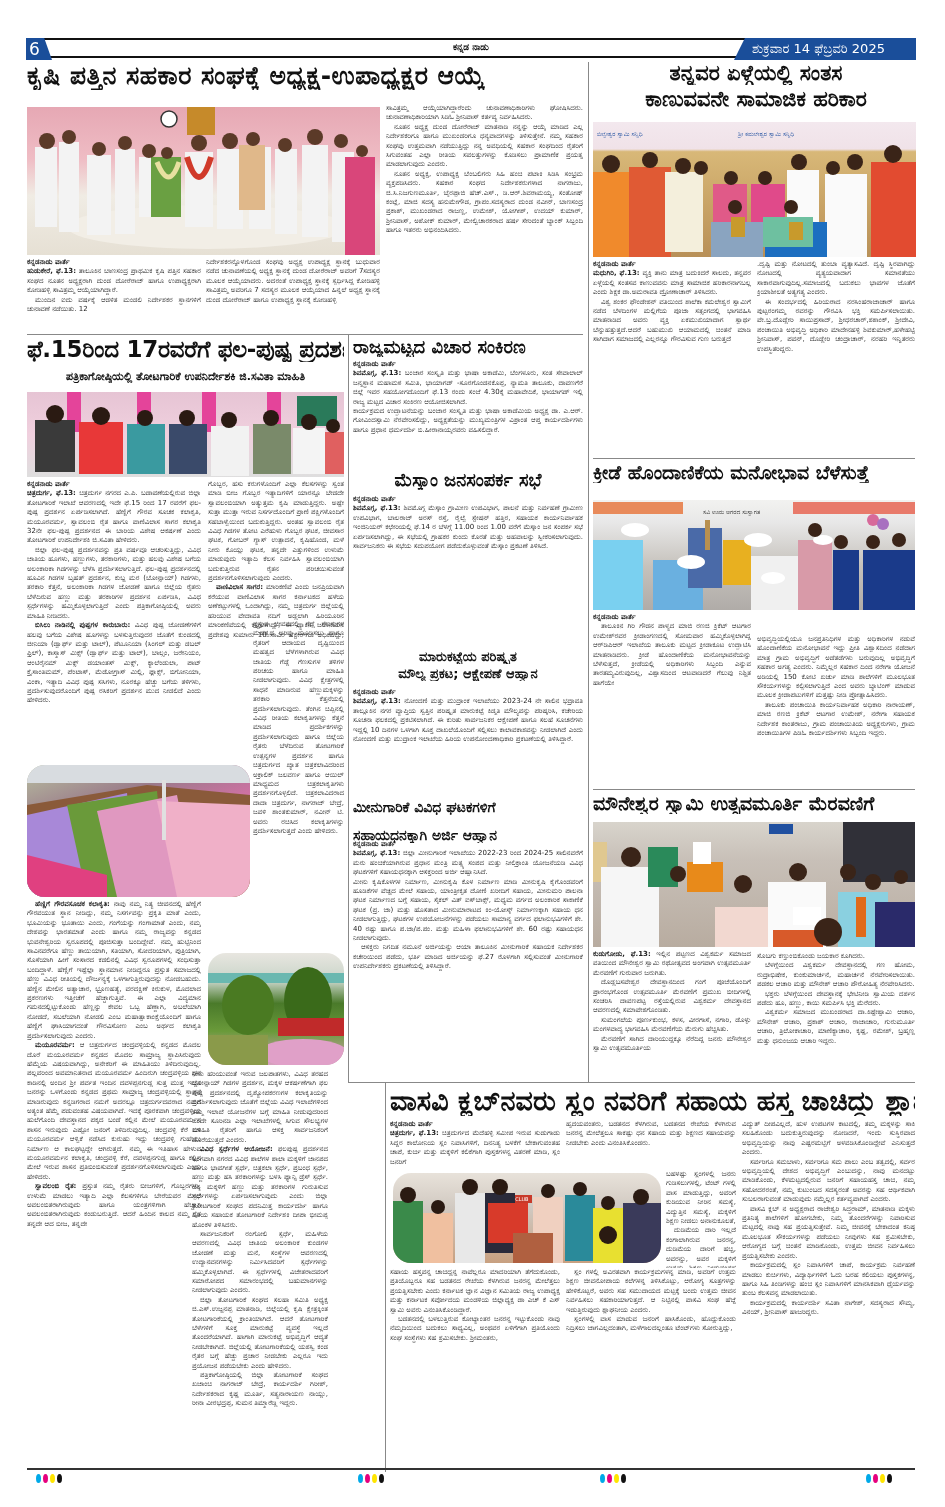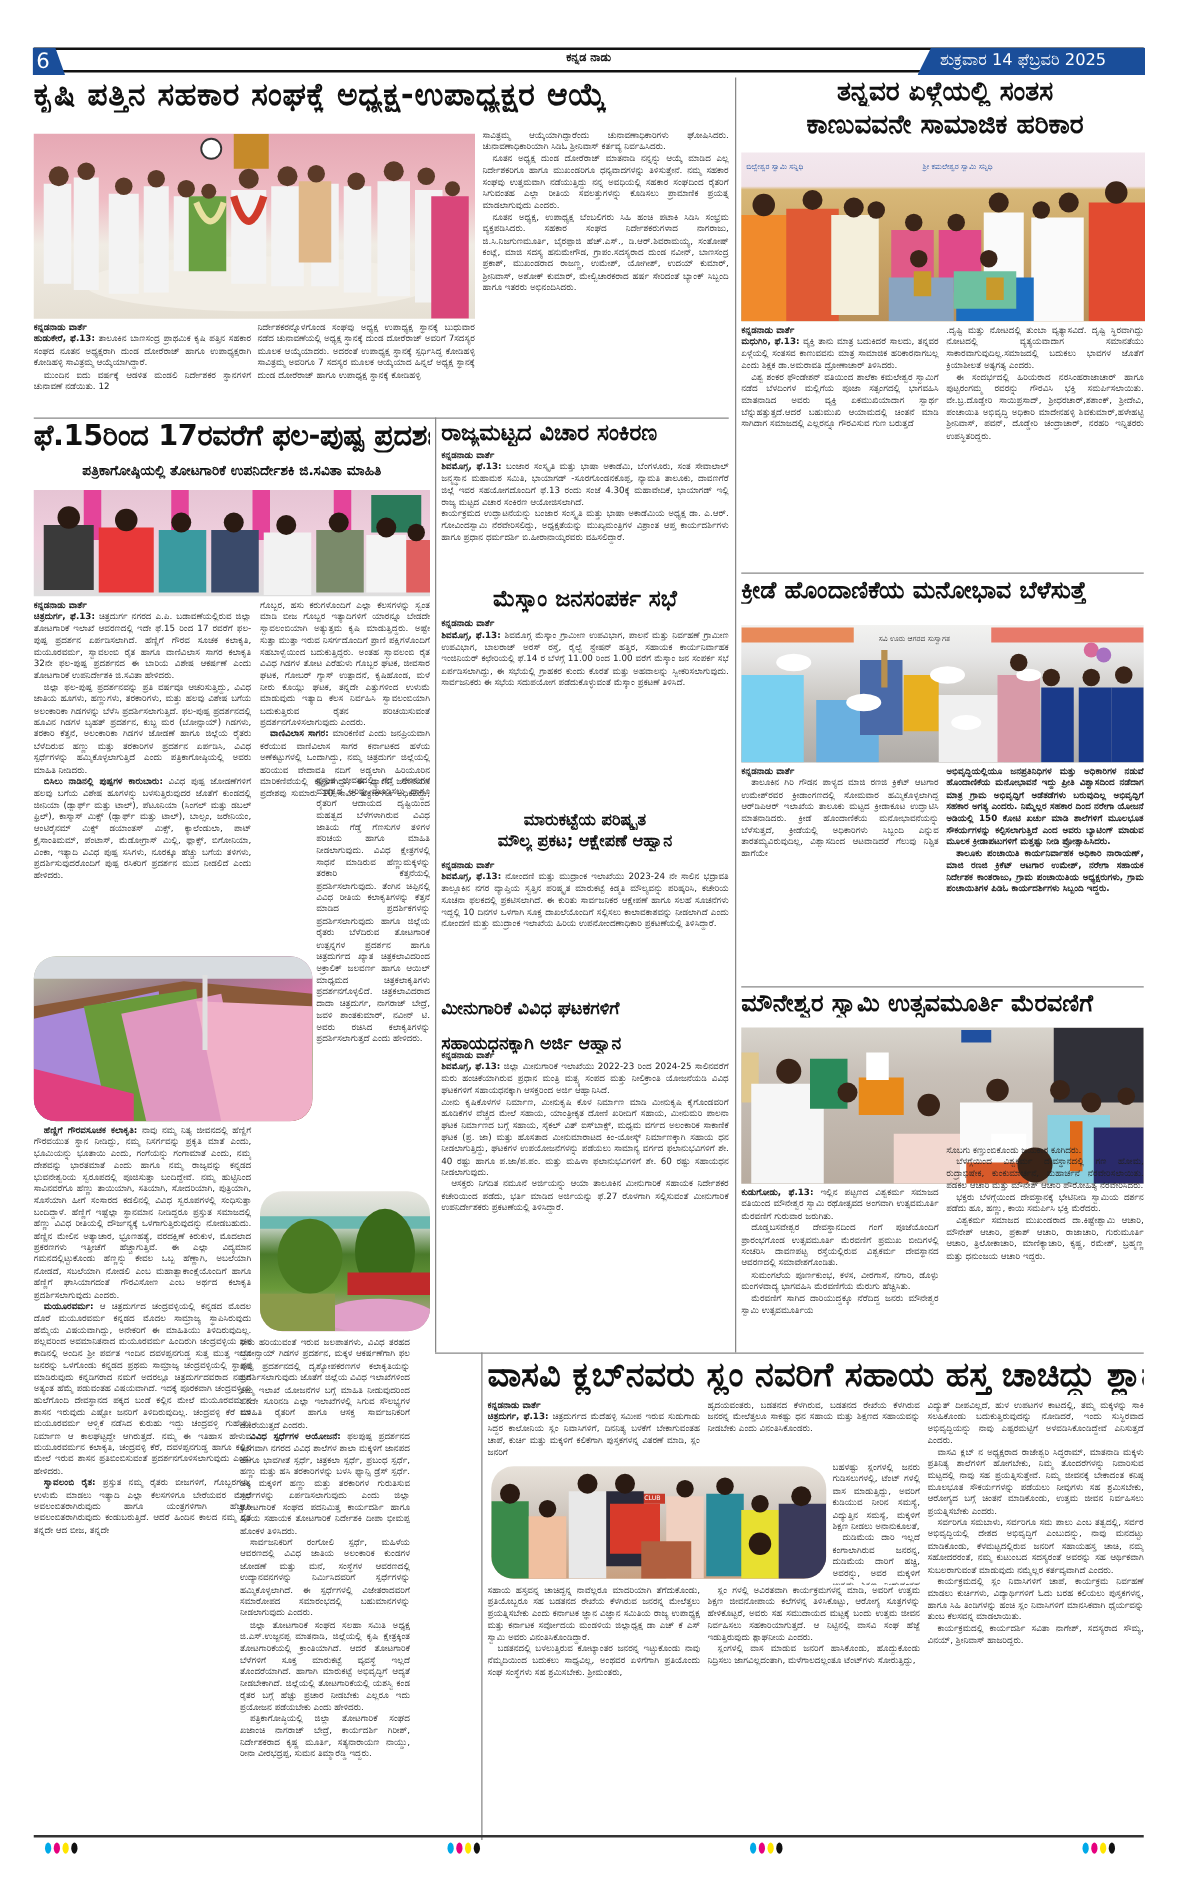--- a/index.html
+++ b/index.html
@@ -186,21 +186,21 @@
           <circle cx="306" cy="40" r="7"></circle>
           <circle cx="222" cy="30" r="7"></circle>
         </g>
     </svg>
   </div>
 
   <div class="col" style="left:593px;top:613px;width:158px;height:182px;">
     <span class="byline">ಕನ್ನಡನಾಡು ವಾರ್ತೆ</span>
     <p>ತಾಲೂಕಿನ ಗಿರಿ ಗೌಡನ ಪಾಳ್ಯದ ಮಾಜಿ ರಣಜಿ ಕ್ರಿಕೆಟ್ ಆಟಗಾರ ಉಮೇಶ್‌ರವರ ಕ್ರೀಡಾಂಗಣದಲ್ಲಿ ಸೋಮವಾರ ಹಮ್ಮಿಕೊಳ್ಳಲಾಗಿದ್ದ ಆರ್‌ಡಿಪಿಆರ್ ಇಲಾಖೆಯ ತಾಲೂಕು ಮಟ್ಟದ ಕ್ರೀಡಾಕೂಟ ಉದ್ಘಾಟಿಸಿ ಮಾತನಾಡಿದರು. ಕ್ರೀಡೆ ಹೊಂದಾಣಿಕೆಯ ಮನೋಭಾವನೆಯನ್ನು ಬೆಳೆಸುತ್ತದೆ, ಕ್ರೀಡೆಯಲ್ಲಿ ಅಧಿಕಾರಿಗಳು ಸಿಬ್ಬಂದಿ ಎನ್ನುವ ತಾರತಮ್ಯವಿರುವುದಿಲ್ಲ, ವಿಶ್ವಾಸದಿಂದ ಆಟವಾಡಿದರೆ ಗೆಲುವು ನಿಶ್ಚಿತ ಹಾಗೆಯೇ</p>
   </div>
-  <div class="col" style="left:757px;top:613px;width:158px;height:182px;font-weight:bold;">
+  <div class="col" style="left:757px;top:635px;width:158px;height:182px;">
     <p class="first">ಅಭಿವೃದ್ಧಿಯಲ್ಲಿಯೂ ಜನಪ್ರತಿನಿಧಿಗಳ ಮತ್ತು ಅಧಿಕಾರಿಗಳ ನಡುವೆ ಹೊಂದಾಣಿಕೆಯ ಮನೋಭಾವನೆ ಇದ್ದು ಪ್ರೀತಿ ವಿಶ್ವಾಸದಿಂದ ನಡೆದಾಗ ಮಾತ್ರ ಗ್ರಾಮ ಅಭಿವೃದ್ಧಿಗೆ ಅಡೆತಡೆಗಳು ಬರುವುದಿಲ್ಲ ಅಭಿವೃದ್ಧಿಗೆ ಸಹಕಾರ ಅಗತ್ಯ ಎಂದರು. ನಿಮ್ಮೆಲ್ಲರ ಸಹಕಾರ ದಿಂದ ನರೇಗಾ ಯೋಜನೆ ಅಡಿಯಲ್ಲಿ 150 ಕೋಟಿ ಖರ್ಚು ಮಾಡಿ ಶಾಲೆಗಳಿಗೆ ಮೂಲಭೂತ ಸೌಕರ್ಯಗಳನ್ನು ಕಲ್ಪಿಸಲಾಗುತ್ತಿದೆ ಎಂದ ಅವರು ಬ್ಯಾಟಿಂಗ್ ಮಾಡುವ ಮೂಲಕ ಕ್ರೀಡಾಪಟುಗಳಿಗೆ ಮತ್ತಷ್ಟು ನೀಡಿ ಪ್ರೋತ್ಸಾಹಿಸಿದರು.</p>
     <p>ತಾಲೂಕು ಪಂಚಾಯಿತಿ ಕಾರ್ಯನಿರ್ವಾಹಕ ಅಧಿಕಾರಿ ನಾರಾಯಣ್, ಮಾಜಿ ರಣಜಿ ಕ್ರಿಕೆಟ್ ಆಟಗಾರ ಉಮೇಶ್, ನರೇಗಾ ಸಹಾಯಕ ನಿರ್ದೇಶಕ ಕಾಂತರಾಜು, ಗ್ರಾಮ ಪಂಚಾಯಿತಿಯ ಅಧ್ಯಕ್ಷರುಗಳು, ಗ್ರಾಮ ಪಂಚಾಯಿತಿಗಳ ಪಿಡಿಓ ಕಾರ್ಯದರ್ಶಿಗಳು ಸಿಬ್ಬಂದಿ ಇದ್ದರು.</p>
   </div>
 
   <div class="hrule" style="left:593px;top:789px;width:322px;"></div>
 
   <div class="headline" style="left:593px;top:793px;width:322px;font-size:19px;">ಮೌನೇಶ್ವರ ಸ್ವಾಮಿ ಉತ್ಸವಮೂರ್ತಿ ಮೆರವಣಿಗೆ</div>
 
   <div class="photo" style="left:593px;top:822px;width:322px;height:125px;background:linear-gradient(180deg,#d8d4cc 0%,#c8c0b8 30%,#b8aca0 100%);">
     <svg width="322" height="125" viewBox="0 0 322 125">
@@ -230,21 +230,21 @@
       </g>
     </svg>
   </div>
 
   <div class="col" style="left:593px;top:950px;width:158px;height:118px;">
     <p class="first"><span class="place">ಕುಡುಗೋಡು, ಫೆ.13:</span> <span>ಇಲ್ಲಿನ ಪಟ್ಟಣದ ವಿಶ್ವಕರ್ಮ ಸಮಾಜದ ವತಿಯಿಂದ ಮೌನೇಶ್ವರ ಸ್ವಾಮಿ ರಥೋತ್ಸವದ ಅಂಗವಾಗಿ ಉತ್ಸವಮೂರ್ತಿ ಮೆರವಣಿಗೆ ಗುರುವಾರ ಜರುಗಿತು.</span></p>
     <p>ದೊಡ್ಡಬಸವೇಶ್ವರ ದೇವಸ್ಥಾನದಿಂದ ಗಂಗೆ ಪೂಜೆಯೊಂದಿಗೆ ಪ್ರಾರಂಭಗೊಂಡ ಉತ್ಸವಮೂರ್ತಿ ಮೆರವಣಿಗೆ ಪ್ರಮುಖ ಬೀದಿಗಳಲ್ಲಿ ಸಂಚರಿಸಿ ದಾವಣಪಟ್ಟ ರಸ್ತೆಯಲ್ಲಿರುವ ವಿಶ್ವಕರ್ಮ ದೇವಸ್ಥಾನದ ಆವರಣದಲ್ಲಿ ಸಮಾವೇಶಗೊಂಡಿತು.</p>
     <p>ಸುಮಂಗಲೆಯ ಪೂರ್ಣಕುಂಭ, ಕಳಸ, ವೀರಗಾಸೆ, ನಗಾರಿ, ಡೊಳ್ಳು ಮಂಗಳವಾದ್ಯ ಭಾಗವಹಿಸಿ ಮೆರವಣಿಗೆಯ ಮೆರುಗು ಹೆಚ್ಚಿಸಿತು.</p>
     <p>ಮೆರವಣಿಗೆ ಸಾಗಿದ ದಾರಿಯುದ್ದಕ್ಕೂ ನೆರೆದಿದ್ದ ಜನರು ಮೌನೇಶ್ವರ ಸ್ವಾಮಿ ಉತ್ಸವಮೂರ್ತಿಯ</p>
   </div>
-  <div class="col" style="left:757px;top:916px;width:158px;height:118px;">
+  <div class="col" style="left:757px;top:952px;width:158px;height:118px;">
     <p class="first">ಸೊಬಗು ಕಣ್ತುಂಬಿಕೊಂಡು ಜಯಕಾರ ಕೂಗಿದರು.</p>
     <p>ಬೆಳಗ್ಗೆಯಿಂದ ವಿಶ್ವಕರ್ಮ ದೇವಸ್ಥಾನದಲ್ಲಿ ಗಣ ಹೋಮ, ರುದ್ರಾಭಿಷೇಕ, ಕುಂಕುಮಾರ್ಚನೆ, ಮಹಾರ್ಚನೆ ನೆರವೇರಿಸಲಾಯಿತು. ಪಡಕಲ ಆಚಾರಿ ಮತ್ತು ಮೌನೇಶ್ ಆಚಾರಿ ಪೌರೋಹಿತ್ಯ ನೆರವೇರಿಸಿದರು.</p>
     <p>ಭಕ್ತರು ಬೆಳಗ್ಗೆಯಿಂದ ದೇವಸ್ಥಾನಕ್ಕೆ ಭೇಟಿನೀಡಿ ಸ್ವಾಮಿಯ ದರ್ಶನ ಪಡೆದು ಹೂ, ಹಣ್ಣು, ಕಾಯಿ ಸಮರ್ಪಿಸಿ ಭಕ್ತಿ ಮೆರೆದರು.</p>
     <p>ವಿಶ್ವಕರ್ಮ ಸಮಾಜದ ಮುಖಂಡರಾದ ದಾ.ಕಿಷ್ಟೇಶ್ವಾಮಿ ಆಚಾರಿ, ಮೌನೇಶ್ ಆಚಾರಿ, ಪ್ರಕಾಶ್ ಆಚಾರಿ, ರಾಜಾಚಾರಿ, ಗುರುಮೂರ್ತಿ ಆಚಾರಿ, ತ್ರಿಲೋಕಾಚಾರಿ, ಮಾಣಿಕ್ಯಾಚಾರಿ, ಕೃಷ್ಣ, ರಮೇಶ್, ಬ್ರಹ್ಮಣ್ಣ ಮತ್ತು ಧನುಂಜಯ ಆಚಾರಿ ಇದ್ದರು.</p>
   </div>
 
   <div class="hrule" style="left:27px;top:334px;width:556px;"></div>
 
   <div class="headline" style="left:27px;top:337px;width:317px;font-size:23px;letter-spacing:-0.3px;">ಫೆ.15ರಿಂದ 17ರವರೆಗೆ ಫಲ-ಪುಷ್ಪ ಪ್ರದರ್ಶನ</div>
   <div class="subhead" style="left:27px;top:370px;width:317px;font-size:11px;text-align:center;">ಪತ್ರಿಕಾಗೋಷ್ಠಿಯಲ್ಲಿ ತೋಟಗಾರಿಕೆ ಉಪನಿರ್ದೇಶಕಿ ಜಿ.ಸವಿತಾ ಮಾಹಿತಿ</div>
@@ -417,22 +417,22 @@
     <p class="first">ಬಹಳಷ್ಟು ಸ್ಲಂಗಳಲ್ಲಿ ಜನರು ಗುಡಿಸಲುಗಳಲ್ಲಿ, ಟೆಂಟ್ ಗಳಲ್ಲಿ ವಾಸ ಮಾಡುತ್ತಿದ್ದು, ಅವರಿಗೆ ಕುಡಿಯುವ ನೀರಿನ ಸಮಸ್ಯೆ, ವಿದ್ಯುತ್ತಿನ ಸಮಸ್ಯೆ, ಮಕ್ಕಳಿಗೆ ಶಿಕ್ಷಣ ನೀಡಲು ಅನಾನುಕೂಲತೆ,</p>
     <p>ದುಡಿಮೆಯ ದಾರಿ ಇಲ್ಲದೆ ಕಂಗಾಲಾಗಿರುವ ಜನರನ್ನ, ದುಡಿಮೆಯ ದಾರಿಗೆ ಹಚ್ಚಿ, ಅವರನ್ನು, ಅವರ ಮಕ್ಕಳಿಗೆ ಉತ್ತಮ ಶಿಕ್ಷಣ ನೀಡುವಂತಹ ವ್ಯವಸ್ಥೆ ಮಾಡಿದಾಗ ಮಾತ್ರ, ಗಾಂಧೀಜಿಯವರ ಕನಸಿನ ಭಾರತ ಕಟ್ಟಲು ಸಾಧ್ಯ ಎಂದರು.</p>
   </div>
   <div class="col" style="left:566px;top:1268px;width:170px;height:205px;">
     <p>ಸ್ಲಂ ಗಳಲ್ಲಿ ಅವಿರತವಾಗಿ ಕಾರ್ಯಕ್ರಮಗಳನ್ನ ಮಾಡಿ, ಅವರಿಗೆ ಉತ್ತಮ ಶಿಕ್ಷಣ ಜೀವನೋಪಾಯ ಕಲೆಗಳನ್ನ ತಿಳಿಸಿಕೊಟ್ಟು, ಆರೋಗ್ಯ ಸೂತ್ರಗಳನ್ನು ಹೇಳಿಕೊಟ್ಟರೆ, ಅವರು ಸಹ ಸಮುದಾಯದ ಮಟ್ಟಕ್ಕೆ ಬಂದು ಉತ್ತಮ ಜೀವನ ನಿರ್ವಹಿಸಲು ಸಹಕಾರಿಯಾಗುತ್ತದೆ. ಆ ನಿಟ್ಟಿನಲ್ಲಿ ವಾಸವಿ ಸಂಘ ಹೆಜ್ಜೆ ಇಡುತ್ತಿರುವುದು ಶ್ಲಾಘನೀಯ ಎಂದರು.</p>
     <p>ಸ್ಲಂಗಳಲ್ಲಿ ವಾಸ ಮಾಡುವ ಜನರಿಗೆ ಹಾಸಿಕೊಂಡು, ಹೊದ್ದುಕೊಂಡು ನಿದ್ರಿಸಲು ಜಾಗವಿಲ್ಲದಂತಾಗಿ, ಮಳೆಗಾಲದಲ್ಲಂತೂ ಟೆಂಟ್‌ಗಳು ಸೋರುತ್ತಿದ್ದು,</p>
   </div>
 
   <div class="col" style="left:742px;top:1120px;width:173px;height:353px;">
     <p class="first">ವಿದ್ಯುತ್ ದೀಪವಿಲ್ಲದೆ, ಹುಳ ಉಪಟಗಳ ಕಾಟದಲ್ಲಿ, ತಮ್ಮ ಮಕ್ಕಳನ್ನು ಸಾಕಿ ಸಲಹಿಕೊಂಡು ಬದುಕುತ್ತಿರುವುದನ್ನು ನೋಡಿದರೆ, ಇಂದು ಸುಸ್ಥಿರವಾದ ಅಭಿವೃದ್ಧಿಯನ್ನು ನಾವು ಎಷ್ಟರಮಟ್ಟಿಗೆ ಅಳವಡಿಸಿಕೊಂಡಿದ್ದೇವೆ ಎನಿಸುತ್ತದೆ ಎಂದರು.</p>
+    <p>ಸರ್ವರಿಗೂ ಸಮಬಾಳು, ಸರ್ವರಿಗೂ ಸಮ ಪಾಲು ಎಂಬ ತತ್ವದಲ್ಲಿ, ಸರ್ವರ ಅಭಿವೃದ್ಧಿಯಲ್ಲಿ ದೇಶದ ಅಭಿವೃದ್ಧಿಗೆ ಎಂಬುದನ್ನು, ನಾವು ಮನದಟ್ಟು ಮಾಡಿಕೊಂಡು, ಕೆಳಮಟ್ಟದಲ್ಲಿರುವ ಜನರಿಗೆ ಸಹಾಯಹಸ್ತ ಚಾಚಿ, ನಮ್ಮ ಸಹೋದರರಂತೆ, ನಮ್ಮ ಕುಟುಂಬದ ಸದಸ್ಯರಂತೆ ಅವರನ್ನು ಸಹ ಆರ್ಥಿಕವಾಗಿ ಸುಬಲರಾಗುವಂತೆ ಮಾಡುವುದು ನಮ್ಮೆಲ್ಲರ ಕರ್ತವ್ಯವಾಗಿದೆ ಎಂದರು.</p>
     <p>ವಾಸವಿ ಕ್ಲಬ್ ನ ಅಧ್ಯಕ್ಷರಾದ ರಾಜೇಶ್ವರಿ ಸಿದ್ಧರಾಮ್, ಮಾತನಾಡಿ ಮಕ್ಕಳು ಪ್ರತಿನಿತ್ಯ ಶಾಲೆಗಳಿಗೆ ಹೋಗಬೇಕು, ನಿಮ್ಮ ತೊಂದರೆಗಳನ್ನು ನಿವಾರಿಸುವ ಮಟ್ಟದಲ್ಲಿ ನಾವು ಸಹ ಪ್ರಯತ್ನಿಸುತ್ತೇವೆ. ನಿಮ್ಮ ಜೀವನಕ್ಕೆ ಬೇಕಾದಂತ ಕನಿಷ್ಠ ಮೂಲಭೂತ ಸೌಕರ್ಯಗಳನ್ನು ಪಡೆಯಲು ನೀವುಗಳು ಸಹ ಶ್ರಮಿಸಬೇಕು, ಆರೋಗ್ಯದ ಬಗ್ಗೆ ಚಿಂತನೆ ಮಾಡಿಕೊಂಡು, ಉತ್ತಮ ಜೀವನ ನಿರ್ವಹಿಸಲು ಪ್ರಯತ್ನಿಸಬೇಕು ಎಂದರು.</p>
-    <p>ಸರ್ವರಿಗೂ ಸಮಬಾಳು, ಸರ್ವರಿಗೂ ಸಮ ಪಾಲು ಎಂಬ ತತ್ವದಲ್ಲಿ, ಸರ್ವರ ಅಭಿವೃದ್ಧಿಯಲ್ಲಿ ದೇಶದ ಅಭಿವೃದ್ಧಿಗೆ ಎಂಬುದನ್ನು, ನಾವು ಮನದಟ್ಟು ಮಾಡಿಕೊಂಡು, ಕೆಳಮಟ್ಟದಲ್ಲಿರುವ ಜನರಿಗೆ ಸಹಾಯಹಸ್ತ ಚಾಚಿ, ನಮ್ಮ ಸಹೋದರರಂತೆ, ನಮ್ಮ ಕುಟುಂಬದ ಸದಸ್ಯರಂತೆ ಅವರನ್ನು ಸಹ ಆರ್ಥಿಕವಾಗಿ ಸುಬಲರಾಗುವಂತೆ ಮಾಡುವುದು ನಮ್ಮೆಲ್ಲರ ಕರ್ತವ್ಯವಾಗಿದೆ ಎಂದರು.</p>
     <p>ಕಾರ್ಯಕ್ರಮದಲ್ಲಿ ಸ್ಲಂ ನಿವಾಸಿಗಳಿಗೆ ಚಾಪೆ, ಕಾರ್ಯಕ್ರಮ ನಿರ್ವಹಣೆ ಮಾಡಲು ಕುರ್ಚಿಗಳು, ವಿದ್ಯಾರ್ಥಿಗಳಿಗೆ ಓದು ಬರಹ ಕಲಿಯಲು ಪುಸ್ತಕಗಳನ್ನ, ಹಾಗೂ ಸಿಹಿ ತಿಂಡಿಗಳನ್ನು ಹಂಚಿ ಸ್ಲಂ ನಿವಾಸಿಗಳಿಗೆ ಮಾನಸಿಕವಾಗಿ ಧೈರ್ಯವನ್ನು ತುಂಬ ಕೆಲಸವನ್ನ ಮಾಡಲಾಯಿತು.</p>
     <p>ಕಾರ್ಯಕ್ರಮದಲ್ಲಿ ಕಾರ್ಯದರ್ಶಿ ಸವಿತಾ ನಾಗೇಶ್, ಸದಸ್ಯರಾದ ಸೌಮ್ಯ, ವಿನಯ್, ಶ್ರೀನಿವಾಸ್ ಹಾಜರಿದ್ದರು.</p>
   </div>
 
   <div class="vrule" style="left:385px;top:1082px;height:390px;"></div>
 
   <div class="hrule dark" style="left:27px;top:1468px;width:888px;"></div>
 
   <div class="reg-marks" style="left:36px;">
     <span class="dot c"></span>

